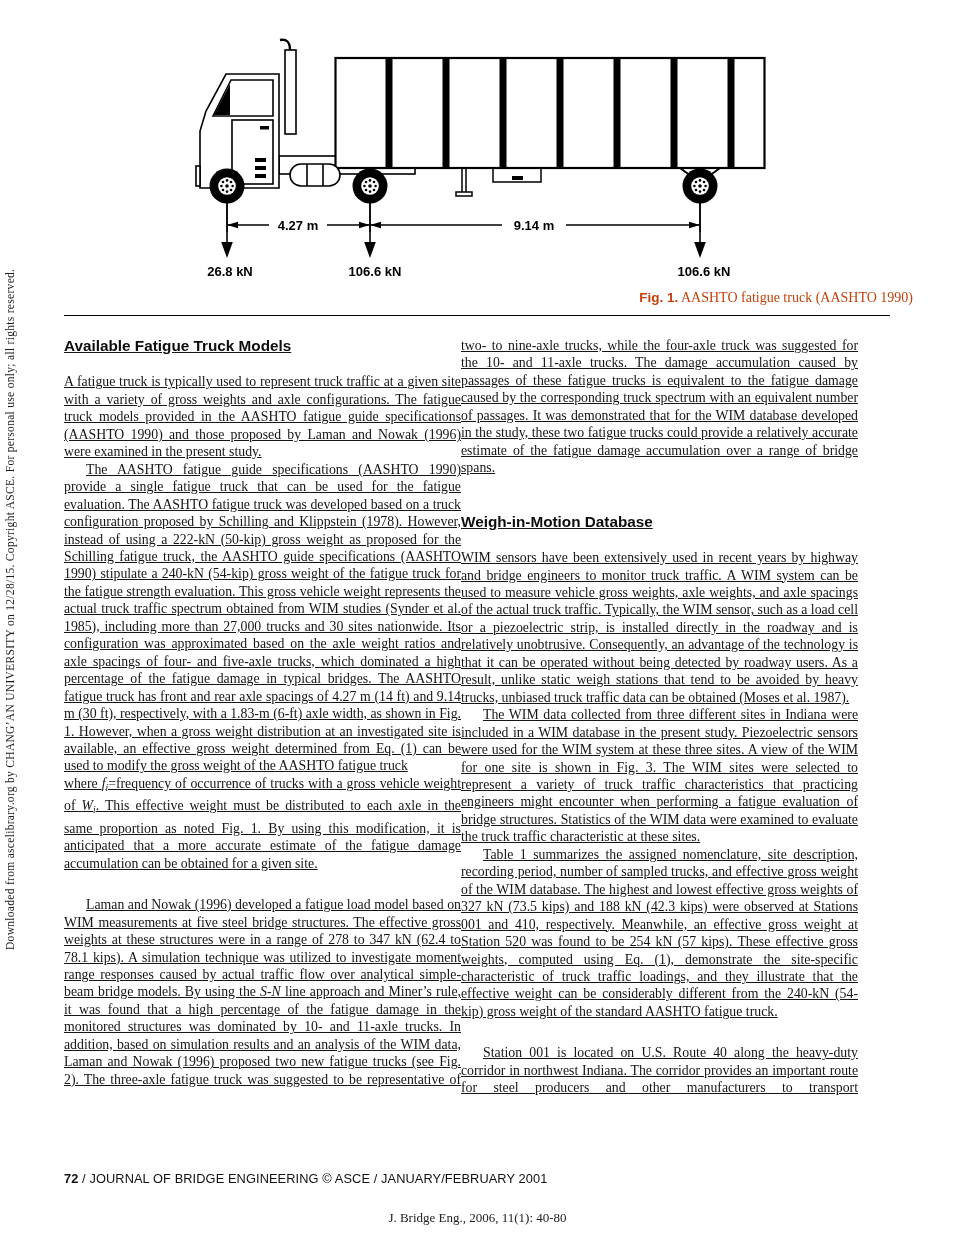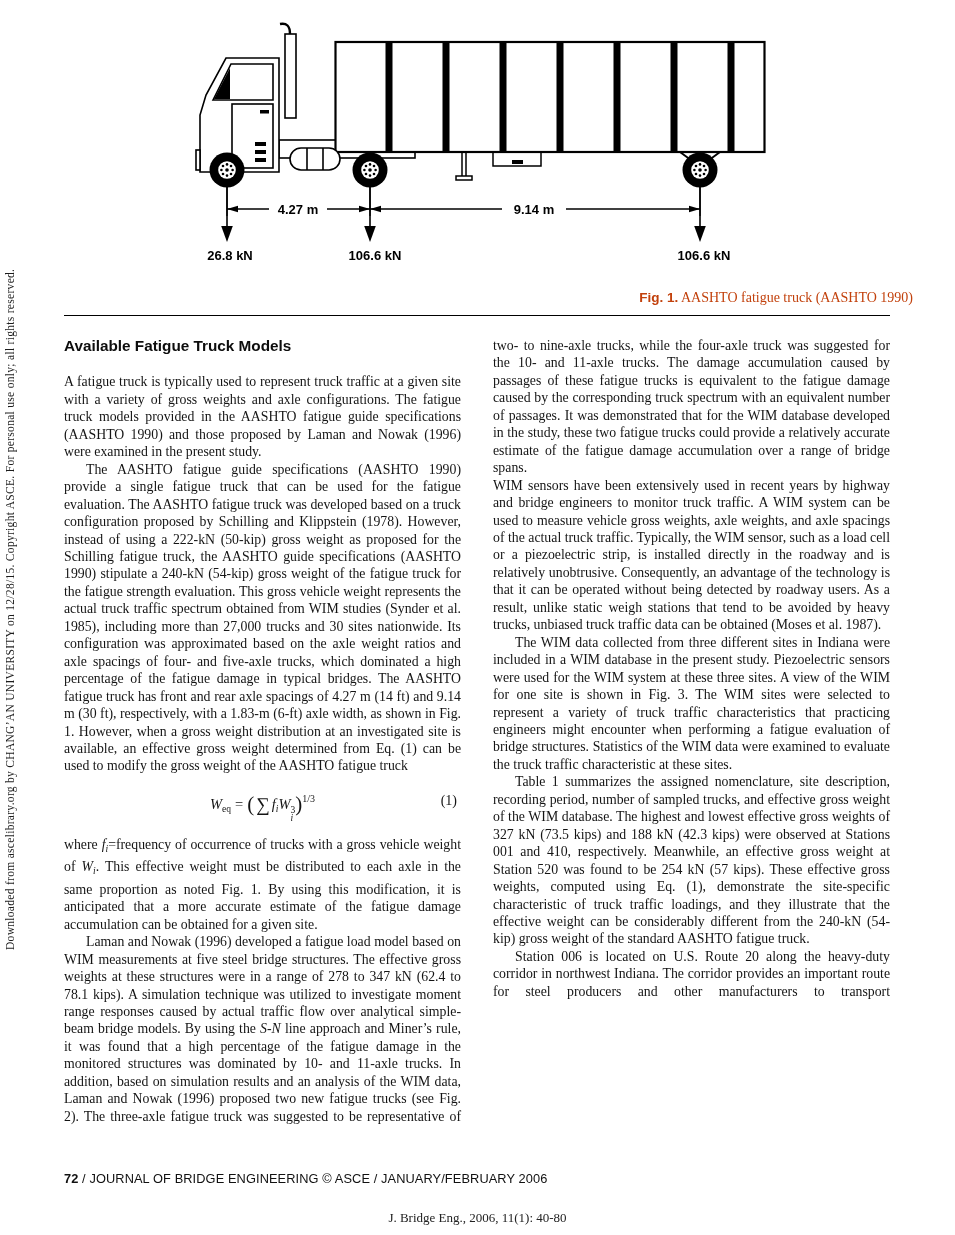--- a/index.html
+++ b/index.html
@@ -9,44 +9,44 @@
     font-family:"Liberation Serif", serif; color:#151515;
   }
   
   .side-notice {
     position:absolute; left:1px; top:246px; height:704px; width:17px;
     writing-mode:vertical-rl; transform:rotate(180deg);
     font-size:11.5px; letter-spacing:.3px; white-space:nowrap; color:#1c1c1c;
     display:flex; align-items:center;
   }
   
-  .figure-wrap { position:absolute; left:185px; top:20px; width:585px; height:252px; }
+  .figure-wrap { position:absolute; left:185px; top:36px; width:585px; height:252px; }
   .fig-caption {
     position:absolute; left:0; top:290px; width:913px; text-align:right;
     font-size:14px; color:#c2410c;
   }
   .fig-caption .cap-label { font-family:"Liberation Sans", sans-serif; font-weight:bold; font-size:13.5px; }
   .rule {
     position:absolute; left:64px; top:315px; width:826px; height:0;
     border-top:1.6px solid #000;
   }
   
   .columns {
     position:absolute; left:64px; top:337px; width:826px;
-    display:flex; gap:32px;
+    display:flex; text-decoration:underline;
   }
   .col { width:397px; font-size:13.8px; line-height:17.45px; text-align:justify; color:#141414; }
   .col h2 {
     font-family:"Liberation Sans", sans-serif; font-weight:bold; font-size:15.3px;
     text-align:left; margin:0 0 19px 0; color:#0d0d0d;
   }
   .col h2.spaced { margin-top:36px; }
   .col p { margin:0; }
   .col p.indent { text-indent:22px; }
-  .col p.cont { text-align-last:justify; }
+  .col p.cont { text-align-last:justify;margin-top:24px; }
   .ital { font-style:italic; }
   
   .equation { position:relative; margin:15px 0 13px 0; text-align:center; font-size:14.5px; }
   .eq-var { font-style:italic; }
   .eq-sub { font-size:9.5px; vertical-align:-3px; }
   .eq-sub.it { font-style:italic; }
   .eq-rel { margin:0 4px; }
   .eq-paren { font-size:21px; vertical-align:-2px; }
   .eq-sigma { font-size:19px; vertical-align:-2.5px; margin:0 2px; }
   .eq-stack { display:inline-flex; flex-direction:column; font-size:9.5px; line-height:8.5px; vertical-align:-4px; text-align:left; }
@@ -202,37 +202,31 @@
   <span class="cap-label">Fig. 1.</span><span> AASHTO fatigue truck (AASHTO 1990)</span>
 </div>
 
 <div class="rule"></div>
 
 <div class="columns">
   <section class="col">
     <h2>Available Fatigue Truck Models</h2>
     <p>A fatigue truck is typically used to represent truck traffic at a given site with a variety of gross weights and axle configurations. The fatigue truck models provided in the AASHTO fatigue guide specifications (AASHTO 1990) and those proposed by Laman and Nowak (1996) were examined in the present study.</p>
     <p class="indent">The AASHTO fatigue guide specifications (AASHTO 1990) provide a single fatigue truck that can be used for the fatigue evaluation. The AASHTO fatigue truck was developed based on a truck configuration proposed by Schilling and Klippstein (1978). However, instead of using a 222-kN (50-kip) gross weight as proposed for the Schilling fatigue truck, the AASHTO guide specifications (AASHTO 1990) stipulate a 240-kN (54-kip) gross weight of the fatigue truck for the fatigue strength evaluation. This gross vehicle weight represents the actual truck traffic spectrum obtained from WIM studies (Synder et al. 1985), including more than 27,000 trucks and 30 sites nationwide. Its configuration was approximated based on the axle weight ratios and axle spacings of four- and five-axle trucks, which dominated a high percentage of the fatigue damage in typical bridges. The AASHTO fatigue truck has front and rear axle spacings of 4.27 m (14 ft) and 9.14 m (30 ft), respectively, with a 1.83-m (6-ft) axle width, as shown in Fig. 1. However, when a gross weight distribution at an investigated site is available, an effective gross weight determined from Eq. (1) can be used to modify the gross weight of the AASHTO fatigue truck</p>
-    <div class="equation">
-      <span class="eq-var">W</span><span class="eq-sub">eq</span><span class="eq-rel">=</span><span class="eq-paren">(</span><span class="eq-sigma">∑</span><span class="eq-var">f</span><span class="eq-sub it">i</span><span class="eq-var">W</span><span class="eq-stack">
-          <span class="st-sup">3</span>
-          <span class="st-sub">i</span>
-        </span><span class="eq-paren">)</span><sup class="eq-pow">1/3</sup>
-      <span class="eq-num">(1)</span>
-    </div>
     <p><span>where </span><span class="ital">f</span><sub class="eq-sub it">i</sub><span>=frequency of occurrence of trucks with a gross vehicle weight of </span><span class="ital">W</span><sub class="eq-sub it">i</sub><span>. This effective weight must be distributed to each axle in the same proportion as noted Fig. 1. By using this modification, it is anticipated that a more accurate estimate of the fatigue damage accumulation can be obtained for a given site.</span></p>
     <p class="indent cont"><span>Laman and Nowak (1996) developed a fatigue load model based on WIM measurements at five steel bridge structures. The effective gross weights at these structures were in a range of 278 to 347 kN (62.4 to 78.1 kips). A simulation technique was utilized to investigate moment range responses caused by actual traffic flow over analytical simple-beam bridge models. By using the </span><span class="ital">S-N</span><span> line approach and Miner’s rule, it was found that a high percentage of the fatigue damage in the monitored structures was dominated by 10- and 11-axle trucks. In addition, based on simulation results and an analysis of the WIM data, Laman and Nowak (1996) proposed two new fatigue trucks (see Fig. 2). The three-axle fatigue truck was suggested to be representative of</span></p>
   </section>
 
   <section class="col">
     <p>two- to nine-axle trucks, while the four-axle truck was suggested for the 10- and 11-axle trucks. The damage accumulation caused by passages of these fatigue trucks is equivalent to the fatigue damage caused by the corresponding truck spectrum with an equivalent number of passages. It was demonstrated that for the WIM database developed in the study, these two fatigue trucks could provide a relatively accurate estimate of the fatigue damage accumulation over a range of bridge spans.</p>
+    <h2 class="spaced">Weigh-in-Motion Database</h2>
     <p>WIM sensors have been extensively used in recent years by highway and bridge engineers to monitor truck traffic. A WIM system can be used to measure vehicle gross weights, axle weights, and axle spacings of the actual truck traffic. Typically, the WIM sensor, such as a load cell or a piezoelectric strip, is installed directly in the roadway and is relatively unobtrusive. Consequently, an advantage of the technology is that it can be operated without being detected by roadway users. As a result, unlike static weigh stations that tend to be avoided by heavy trucks, unbiased truck traffic data can be obtained (Moses et al. 1987).</p>
     <p class="indent">The WIM data collected from three different sites in Indiana were included in a WIM database in the present study. Piezoelectric sensors were used for the WIM system at these three sites. A view of the WIM for one site is shown in Fig. 3. The WIM sites were selected to represent a variety of truck traffic characteristics that practicing engineers might encounter when performing a fatigue evaluation of bridge structures. Statistics of the WIM data were examined to evaluate the truck traffic characteristic at these sites.</p>
     <p class="indent">Table 1 summarizes the assigned nomenclature, site description, recording period, number of sampled trucks, and effective gross weight of the WIM database. The highest and lowest effective gross weights of 327 kN (73.5 kips) and 188 kN (42.3 kips) were observed at Stations 001 and 410, respectively. Meanwhile, an effective gross weight at Station 520 was found to be 254 kN (57 kips). These effective gross weights, computed using Eq. (1), demonstrate the site-specific characteristic of truck traffic loadings, and they illustrate that the effective weight can be considerably different from the 240-kN (54-kip) gross weight of the standard AASHTO fatigue truck.</p>
-    <p class="indent cont">Station 006 is located on U.S. Route 20 along the heavy-duty corridor in northwest Indiana. The corridor provides an important route for steel producers and other manufacturers to transport</p>
+    <p class="indent cont">Station 001 is located on U.S. Route 40 along the heavy-duty corridor in northwest Indiana. The corridor provides an important route for steel producers and other manufacturers to transport</p>
   </section>
 </div>
 
 <div class="footer-line">
-  <span class="pg">72</span><span> / JOURNAL OF BRIDGE ENGINEERING © ASCE / JANUARY/FEBRUARY 2006</span>
+  <span class="pg">72</span><span> / JOURNAL OF BRIDGE ENGINEERING © ASCE / JANUARY/FEBRUARY 2001</span>
 </div>
 
 <div class="citation">J. Bridge Eng., 2006, 11(1): 40-80</div>
 
 </body></html>

